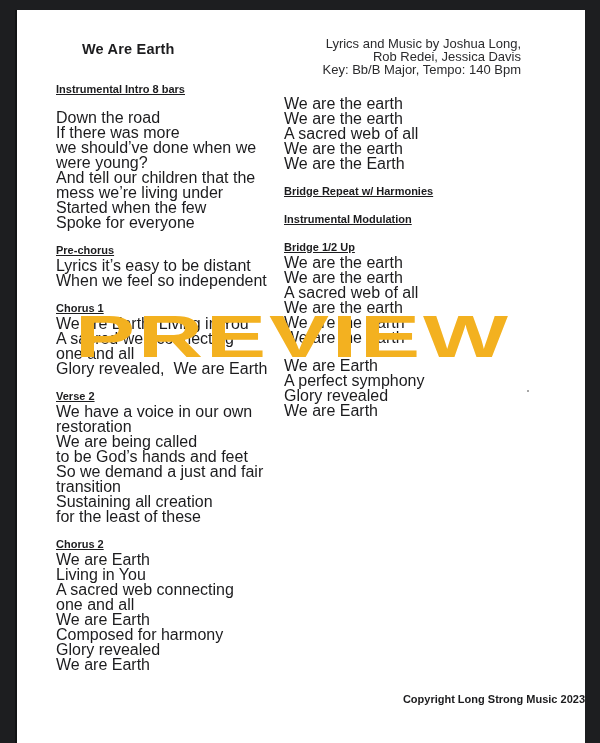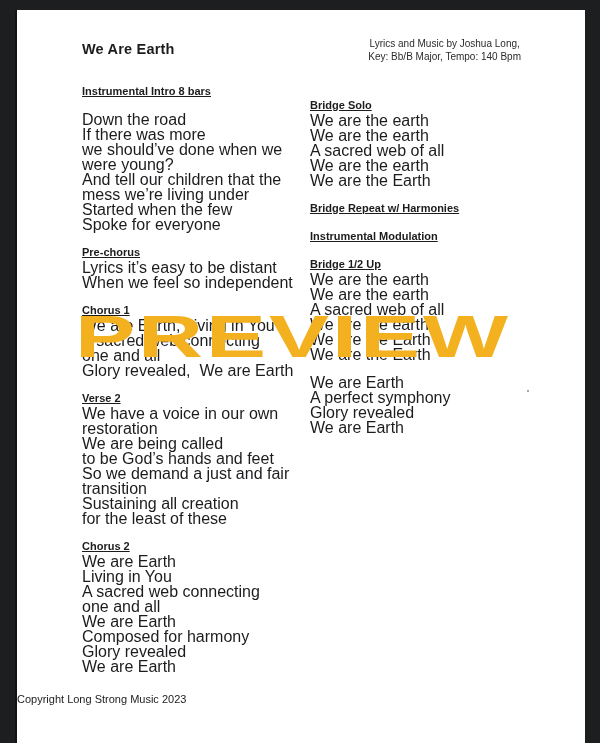--- a/index.html
+++ b/index.html
@@ -14,33 +14,33 @@
     position:absolute; left:17px; top:10px;
     width:568px; height:733px;
     background:#ffffff; color:#1c1c1e;
     box-shadow:-2px 0 0 rgba(0,0,0,0.35);
   }
   .header {
     display:flex; justify-content:space-between; align-items:flex-start;
     padding:30px 64px 0 65px;
   }
   .title { font-size:14.5px; font-weight:bold; line-height:18px; letter-spacing:0.2px; }
-  .credits { text-align:center; font-size:10px; line-height:13px; color:#2b2b2d; margin-top:-3px; }
-  .columns { display:flex; padding:6px 0 0 65px;margin-top:15px; }
+  .credits { text-align:right; font-size:13px; line-height:13px; color:#2b2b2d; margin-top:-3px; }
+  .columns { display:flex; padding:6px 0 0 39px; }
   .col-left { flex:none; width:228px; }
   .col-right { flex:1; padding-top:14px; }
   .section { margin-bottom:13px; }
   .section-heading {
     font-size:11px; font-weight:bold; line-height:15px;
     text-decoration:underline; text-underline-offset:1px;
   }
   .lyric-line { font-size:16px; line-height:15px; white-space:pre-wrap; }
   .footer {
     position:absolute; left:0; right:0; top:682px;
-    text-align:left; font-size:11px; line-height:14px;
+    text-align:right; font-size:11px; line-height:14px;font-weight:bold;
   }
   .watermark {
     position:absolute; left:58px; top:297px;
     font-size:60px; line-height:60px; font-weight:bold;
     letter-spacing:2px; white-space:nowrap;
     transform:scaleX(1.5); transform-origin:left top;
     pointer-events:none;
   }
   .speck {
     position:absolute; left:510px; top:380px;
@@ -49,20 +49,21 @@
 </style>
 </head>
 <body style="background: rgb(29, 30, 32);">
 
 <div class="page" style="background: rgb(255, 255, 255);">
 
   <div class="header">
     <h1 class="title">We Are Earth</h1>
     <div class="credits">
       <div>Lyrics and Music by Joshua Long,</div>
+      <div>Rob Redei, Jessica Davis</div>
       <div>Key: Bb/B Major, Tempo: 140 Bpm</div>
     </div>
   </div>
 
   <div class="columns">
     <div class="col-left" id="col-left">
         <div class="section">
           <div class="section-heading">Instrumental Intro 8 bars</div>
         </div>
         <div class="section">
@@ -102,21 +103,20 @@
           <div class="lyric-line">A sacred web connecting</div>
           <div class="lyric-line">one and all</div>
           <div class="lyric-line">We are Earth</div>
           <div class="lyric-line">Composed for harmony</div>
           <div class="lyric-line">Glory revealed</div>
           <div class="lyric-line">We are Earth</div>
         </div>
       </div>
     <div class="col-right" id="col-right">
         <div class="section">
-          <div class="section-heading">Bridge Solo</div>
           <div class="lyric-line">We are the earth</div>
           <div class="lyric-line">We are the earth</div>
           <div class="lyric-line">A sacred web of all</div>
           <div class="lyric-line">We are the earth</div>
           <div class="lyric-line">We are the Earth</div>
         </div>
         <div class="section">
           <div class="section-heading">Bridge Repeat w/ Harmonies</div>
         </div>
         <div class="section">

